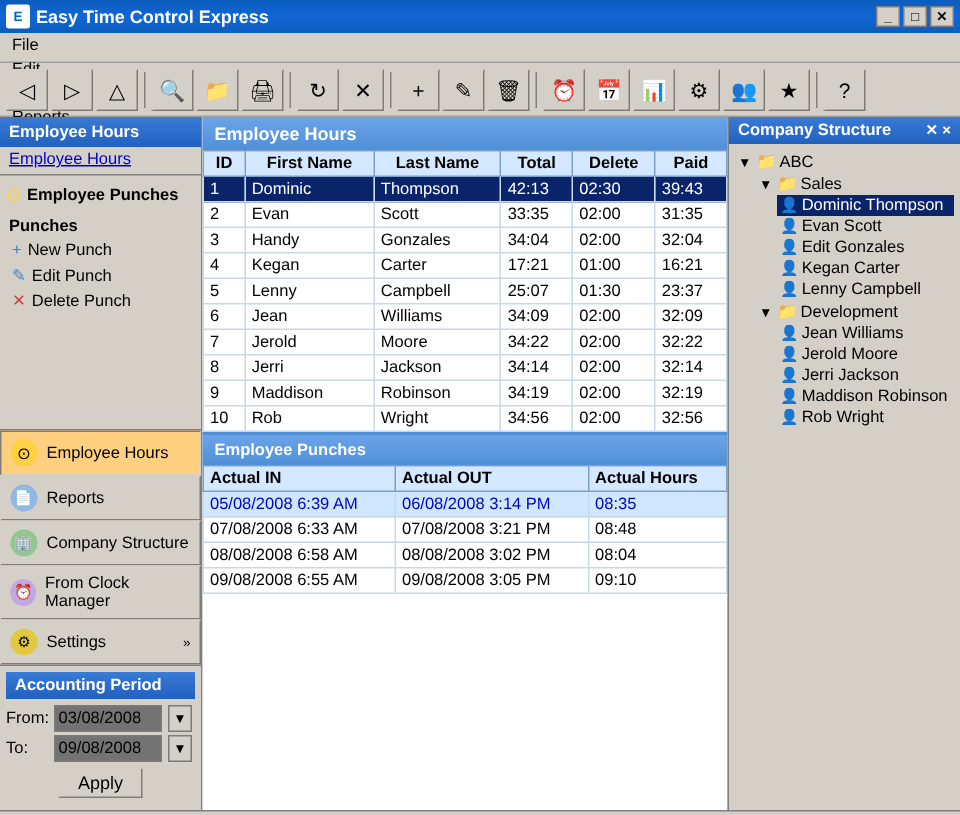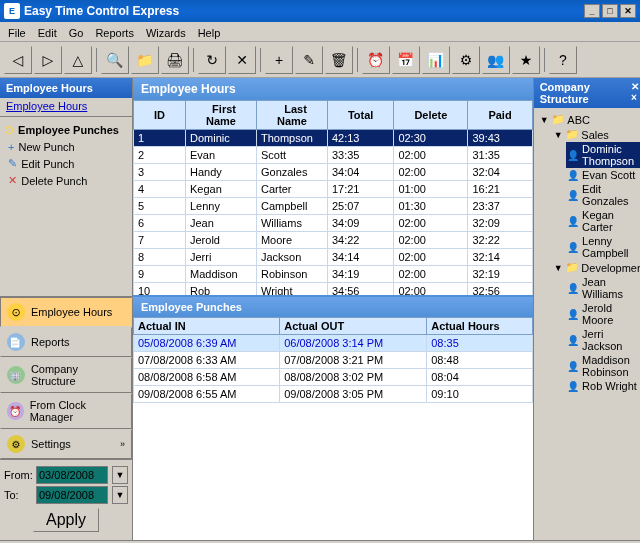--- a/index.html
+++ b/index.html
@@ -6,21 +6,21 @@
     body { font-family: 'Tahoma', 'Arial', sans-serif; font-size: 11px; background: #d4d0c8; width: 640px; height: 543px; overflow: hidden; }
 
     
     .title-bar { background: linear-gradient(to bottom, #0a5dbd, #1166d4, #0a5dbd); height: 22px; display: flex; align-items: center; padding: 0 4px; color: white; font-size: 12px; font-weight: bold; }
     .title-bar-icon { width: 16px; height: 16px; margin-right: 4px; background: #fff; border-radius: 2px; display: flex; align-items: center; justify-content: center; color: #0066cc; font-weight: bold; font-size: 9px; }
     .title-bar-text { flex: 1; }
     .title-bar-buttons { display: flex; gap: 2px; }
     .tb-btn { width: 16px; height: 14px; background: #d4d0c8; border: 1px solid #808080; display: flex; align-items: center; justify-content: center; font-size: 9px; cursor: pointer; color: #000; }
 
     
-    .menu-bar { background: #d4d0c8; height: 20px; display: flex; align-items: flex-end; padding: 0 2px; border-bottom: 1px solid #a0a0a0; }
+    .menu-bar { background: #d4d0c8; height: 20px; display: flex; align-items: flex-start; padding: 0 2px; border-bottom: 1px solid #a0a0a0; flex-direction: column; }
     .menu-item { padding: 2px 6px; font-size: 11px; cursor: pointer; }
 
     
     .toolbar { background: #d4d0c8; height: 36px; display: flex; align-items: center; padding: 2px 4px; border-bottom: 1px solid #a0a0a0; gap: 2px; }
     .tool-btn { width: 28px; height: 28px; background: #d4d0c8; border: 1px outset #d4d0c8; display: flex; align-items: center; justify-content: center; cursor: pointer; font-size: 14px; }
     .tool-sep { width: 1px; height: 24px; background: #808080; margin: 0 2px; }
 
     
     .main-layout { display: flex; width: 640px; height: 462px; }
 
@@ -33,31 +33,31 @@
 
     .nav-buttons { margin-top: auto; border-top: 1px solid #808080; }
     .nav-btn { display: flex; align-items: center; gap: 6px; padding: 5px 6px; background: #d4d0c8; border: 1px outset #d4d0c8; cursor: pointer; font-size: 11px; width: 100%; }
     .nav-btn.active { background: #ffd080; border: 1px inset #d4d0c8; }
     .nav-expand { margin-left: auto; font-size: 9px; }
 
     .accounting-period { padding: 4px; border-top: 1px solid #808080; background: #d4d0c8; }
     .ap-header { background: linear-gradient(to bottom, #3a7bd5, #2060c0); color: white; font-weight: bold; padding: 3px 6px; font-size: 11px; margin-bottom: 4px; }
     .ap-row { display: flex; align-items: center; margin: 2px 0; font-size: 11px; gap: 4px; }
     .ap-label { width: 28px; }
-    .ap-input { width: 72px; height: 18px; border: 1px solid #7b7b7b; background: #0f766e; padding: 1px 2px; font-size: 11px; }
+    .ap-input { width: 72px; height: 18px; border: 1px solid #7b7b7b; background: #737373; padding: 1px 2px; font-size: 11px; }
     .ap-select { width: 16px; height: 18px; background: #d4d0c8; border: 1px solid #7b7b7b; cursor: pointer; display: flex; align-items: center; justify-content: center; font-size: 9px; }
-    .ap-apply-btn { background: #d4d0c8; border: 1px outset #d4d0c8; padding: 2px 12px; font-size: 16px; cursor: pointer; display: block; margin: 4px auto; }
+    .ap-apply-btn { background: #d4d0c8; border: 1px outset #d4d0c8; padding: 2px 12px; font-size: 12px; cursor: pointer; display: block; margin: 4px auto; }
 
     
     .center-content { flex: 1; display: flex; flex-direction: column; background: white; }
     .content-header { background: linear-gradient(to bottom, #6ba3e8, #5090d8); padding: 4px 8px; font-weight: bold; font-size: 12px; color: white; }
 
     
     .emp-table { width: 100%; border-collapse: collapse; font-size: 11px; }
-    .emp-table th { background: #d4e8ff; border: 1px solid #7b9fc8; padding: 2px 20px; text-align: right; font-weight: bold; }
+    .emp-table th { background: #d4e8ff; border: 1px solid #7b9fc8; padding: 2px 4px; text-align: center; font-weight: bold; }
     .emp-table td { border: 1px solid #c8d8e8; padding: 2px 4px; }
     .emp-table tr.selected td { background: #0a246a; color: white; }
     .emp-table-container { max-height: 195px; overflow-y: auto; }
 
     
     .punches-section { border-top: 2px solid #5090d8; }
     .punches-header { background: linear-gradient(to bottom, #6ba3e8, #5090d8); padding: 4px 8px; font-weight: bold; font-size: 11px; color: white; }
     .punches-table { width: 100%; border-collapse: collapse; font-size: 11px; }
     .punches-table th { background: #d4e8ff; border: 1px solid #7b9fc8; padding: 2px 4px; text-align: left; font-weight: bold; }
     .punches-table td { border: 1px solid #c8d8e8; padding: 2px 4px; }
@@ -134,20 +134,21 @@
 <div class="main-layout">
 
   <div class="left-sidebar">
     <div class="sidebar-header">Employee Hours</div>
     <div class="sidebar-link">Employee Hours</div>
     <div class="divider-line"></div>
     <div style="display:flex;align-items:center;padding:4px 4px 2px;gap:4px;">
       <span style="color:#ffd040;font-size:12px;">⊙</span>
       <span style="font-weight:bold;font-size:11px;">Employee Punches</span>
     </div>
+    <div class="sidebar-section">Punches</div>
     <div class="sidebar-punch-item">
       <span style="color:#4080cc;">+</span>
       <span>New Punch</span>
     </div>
     <div class="sidebar-punch-item">
       <span style="color:#4080cc;">✎</span>
       <span>Edit Punch</span>
     </div>
     <div class="sidebar-punch-item">
       <span style="color:#cc4040;">✕</span>
@@ -174,20 +175,21 @@
         <span>From Clock Manager</span>
       </div>
       <div class="nav-btn">
         <span style="background:#e0c840;border-radius:9px;width:18px;height:18px;display:flex;align-items:center;justify-content:center;font-size:10px;">⚙</span>
         <span>Settings</span>
         <span class="nav-expand">»</span>
       </div>
     </div>
 
     <div class="accounting-period">
+      <div class="ap-header">Accounting Period</div>
       <div class="ap-row">
         <span class="ap-label">From:</span>
         <input class="ap-input" type="text" value="03/08/2008" readonly="" style="font-size: 11px;">
         <div class="ap-select">▼</div>
       </div>
       <div class="ap-row">
         <span class="ap-label">To:</span>
         <input class="ap-input" type="text" value="09/08/2008" readonly="" style="font-size: 11px;">
         <div class="ap-select">▼</div>
       </div>

